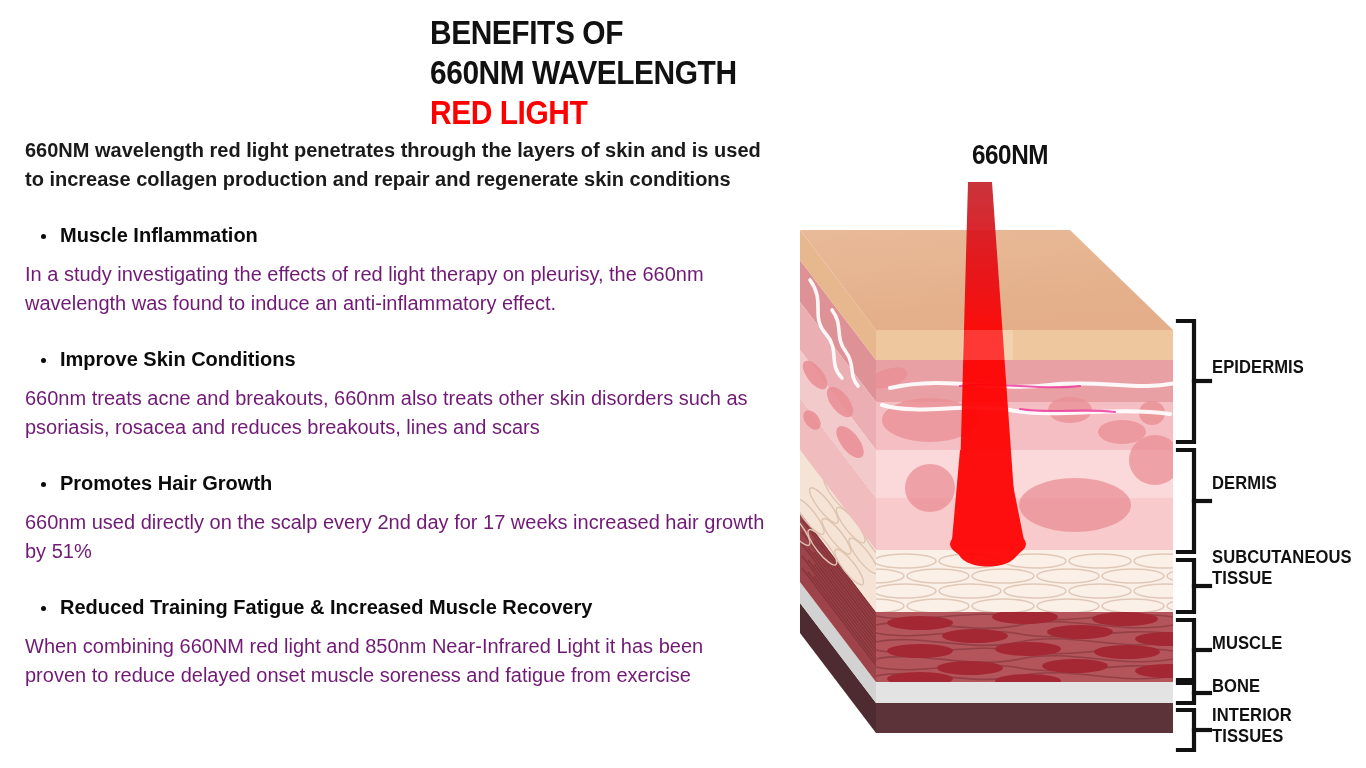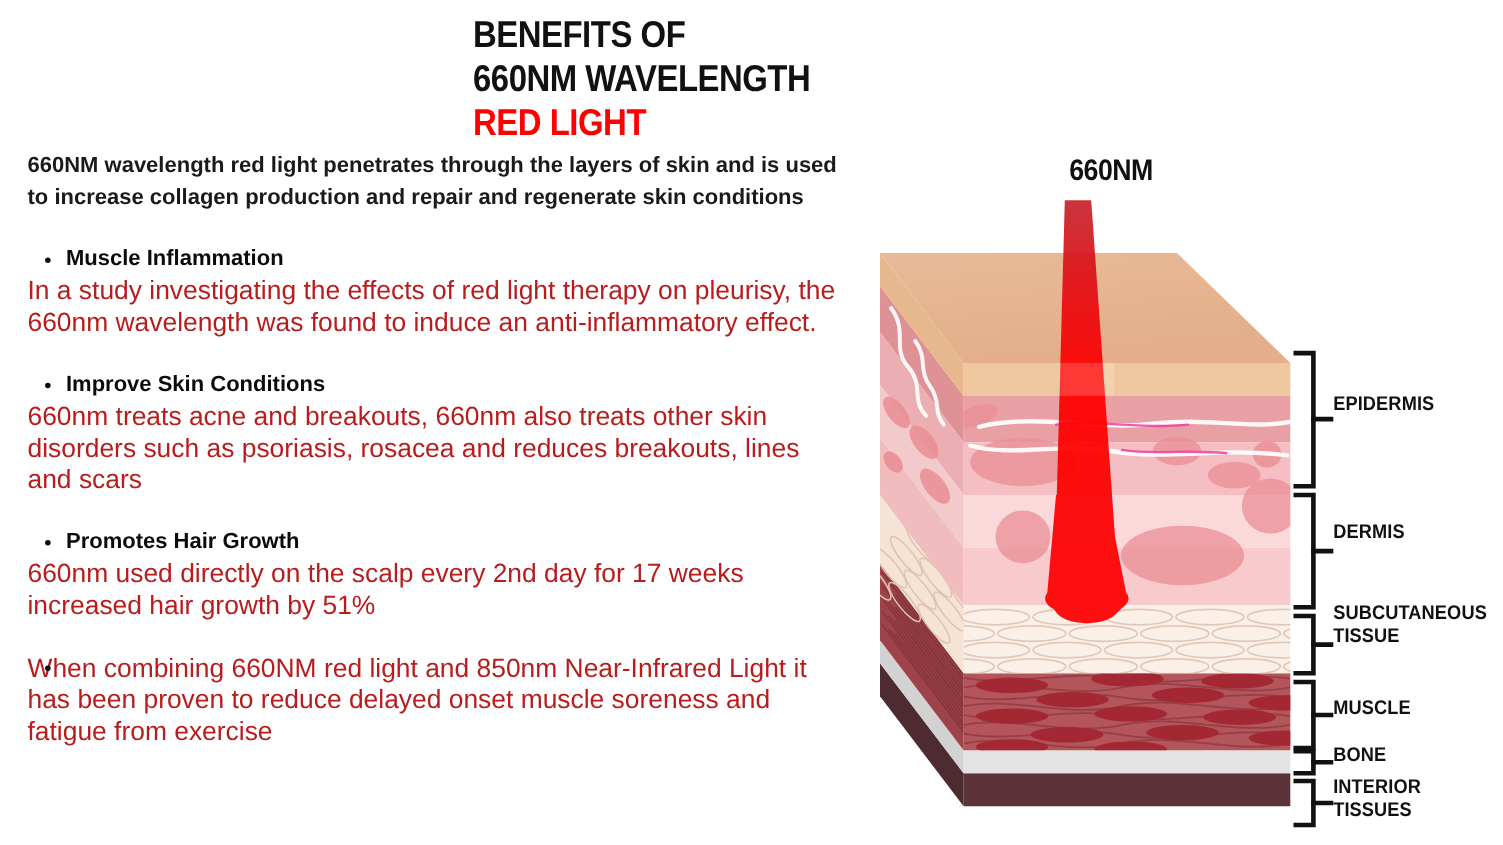--- a/index.html
+++ b/index.html
@@ -43,24 +43,24 @@
     padding-left:35px;
     position:relative;
     color:#0b0b0b;
   }
   .benefit-head .dot {
     position:absolute; left:16px; top:12px;
     width:5px; height:5px; border-radius:50%;
     background:#0b0b0b;
   }
   .benefit-body {
-    font-size:24px;
+    font-size:20px;
     line-height:29px;
-    color:#b91c1c;
-    margin-top:1px;
+    color:#701a75;
+    margin-top:11px;
   }
 
   
   .diagram { position:absolute; left:770px; top:120px; width:596px; height:648px; }
   .diagram svg { display:block; }
 
   .nm-label {
     position:absolute;
     left:930px; top:140px; width:160px;
     text-align:center;
@@ -119,20 +119,21 @@
       <div class="benefit-head">
         <span class="dot"></span>
         <span>Promotes Hair Growth</span>
       </div>
       <div class="benefit-body">660nm used directly on the scalp every 2nd day for 17 weeks increased hair growth by 51%</div>
     </div>
 
     <div class="benefit">
       <div class="benefit-head">
         <span class="dot"></span>
+        <span>Reduced Training Fatigue &amp; Increased Muscle Recovery</span>
       </div>
       <div class="benefit-body">When combining 660NM red light and 850nm Near-Infrared Light it has been proven to reduce delayed onset muscle soreness and fatigue from exercise</div>
     </div>
 
   </div>
 
   <div class="diagram">
     <svg width="596" height="648" viewBox="0 0 596 648" xmlns="http://www.w3.org/2000/svg">
       <defs>
 

